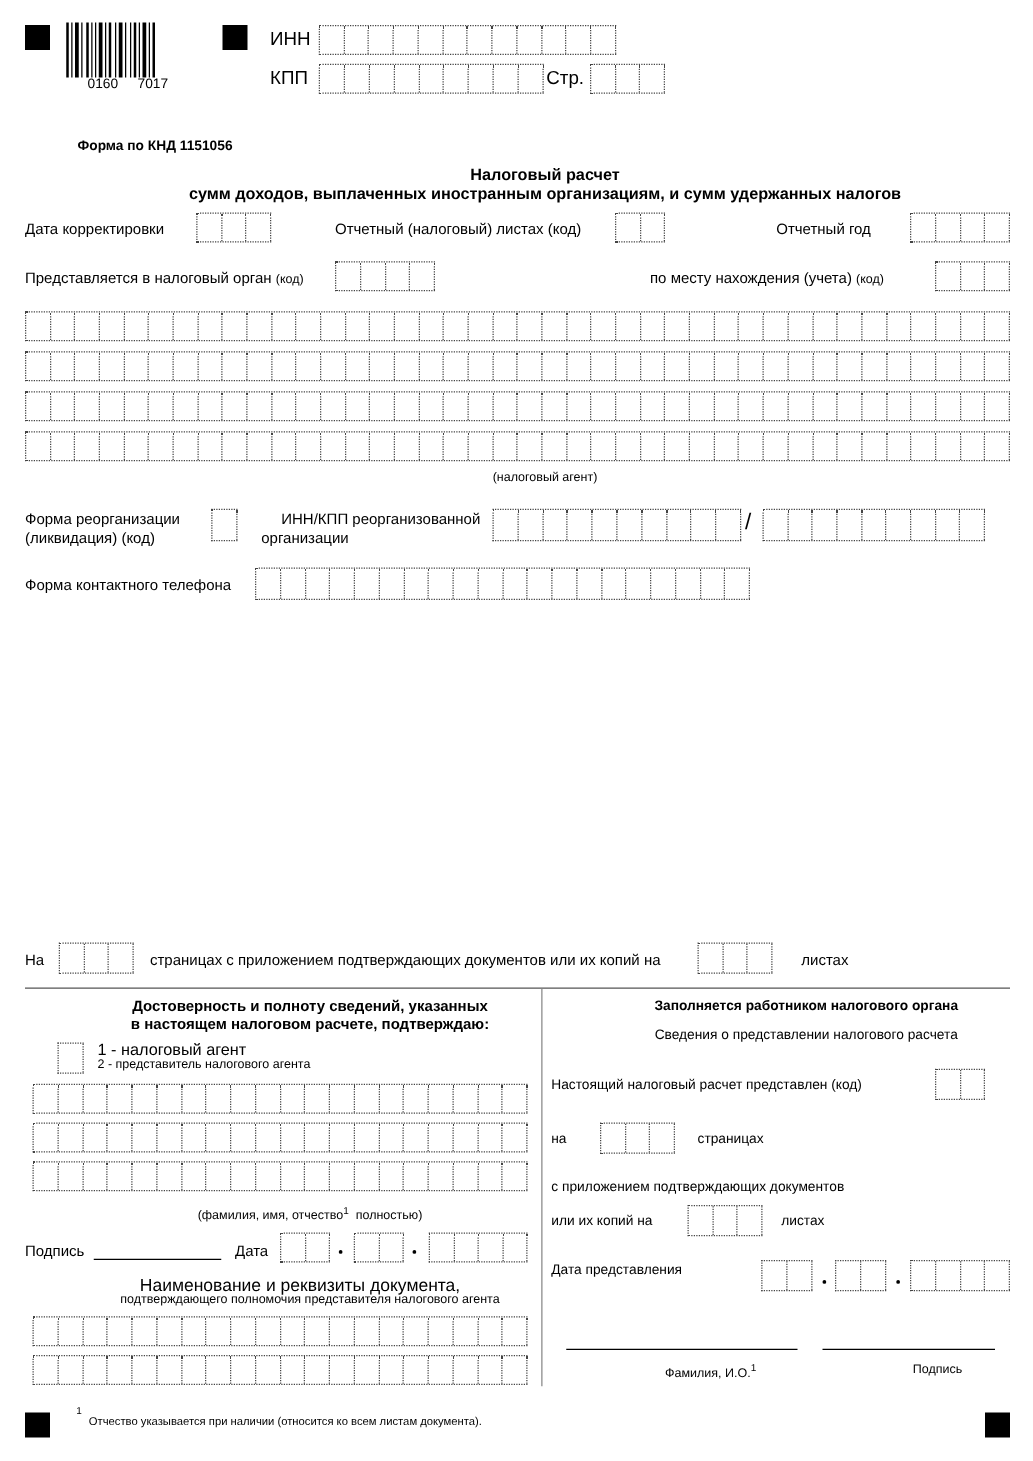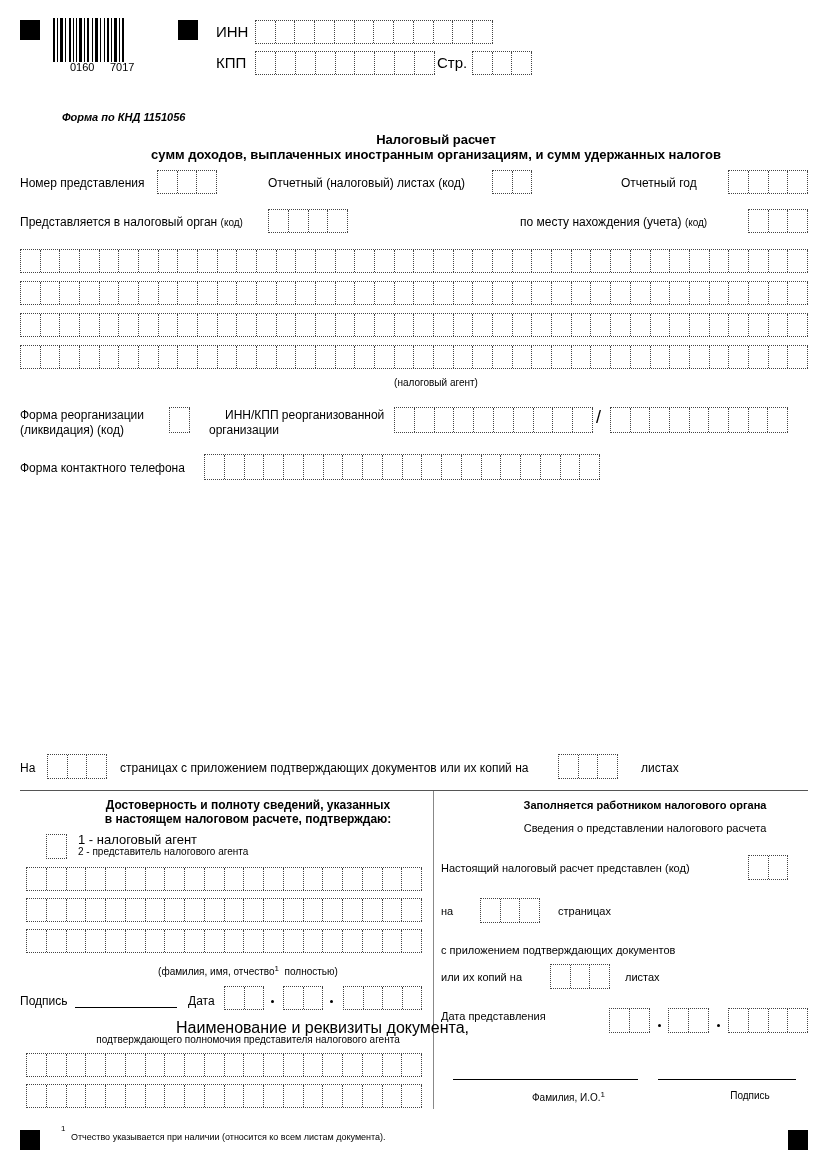--- a/index.html
+++ b/index.html
@@ -75,25 +75,25 @@
     <div class="cell" style="width: 11.1111%;"></div>
     <div class="cell" style="width: 11.1111%;"></div>
   </div>
 <div class="lbl" style="left:437px;top:54px;font-size:15px;line-height:18px;">Стр.</div>
 <div class="grid" style="left:472px;top:51px;width:60px;height:24px;">
     <div class="cell" style="width: 33.3333%;"></div>
     <div class="cell" style="width: 33.3333%;"></div>
     <div class="cell" style="width: 33.3333%;"></div>
   </div>
 
-<div class="lbl" style="left:62px;top:110px;font-weight:bold;font-size:11px;font-style:italic;">Форма по КНД 1151056</div>
+<div class="lbl" style="left:62px;top:110px;font-weight:bold;font-size:11px;">Форма по КНД 1151056</div>
 <div class="lbl center" style="left:0;width:826px;top:133px;font-weight:bold;font-size:13px;">Налоговый расчет</div>
 <div class="lbl center" style="left:0;width:826px;top:148px;font-weight:bold;font-size:13px;">сумм доходов, выплаченных иностранным организациям, и сумм удержанных налогов</div>
 
-<div class="lbl" style="left:20px;top:176px;">Номер представления</div>
+<div class="lbl" style="left:20px;top:176px;">Дата корректировки</div>
 <div class="grid" style="left:157px;top:170px;width:60px;height:24px;">
     <div class="cell" style="width: 33.3333%;"></div>
     <div class="cell" style="width: 33.3333%;"></div>
     <div class="cell" style="width: 33.3333%;"></div>
   </div>
 <div class="lbl" style="left:268px;top:176px;">Отчетный (налоговый) листах (код)</div>
 <div class="grid" style="left:492px;top:170px;width:40px;height:24px;">
     <div class="cell" style="width: 50%;"></div>
     <div class="cell" style="width: 50%;"></div>
   </div>
@@ -450,21 +450,21 @@
     <div class="cell" style="width: 50%;"></div>
   </div>
 <div class="dot" style="left:330px;top:1000px;"></div>
 <div class="grid" style="left:343px;top:986px;width:79px;height:24px;">
     <div class="cell" style="width: 25%;"></div>
     <div class="cell" style="width: 25%;"></div>
     <div class="cell" style="width: 25%;"></div>
     <div class="cell" style="width: 25%;"></div>
   </div>
 
-<div class="lbl center" style="left:36px;width:410px;top:1021px;font-size:16px;text-align:right;">Наименование и реквизиты документа,</div>
+<div class="lbl center" style="left:12px;width:410px;top:1021px;font-size:14px;">Наименование и реквизиты документа,</div>
 <div class="lbl center" style="left:20px;width:410px;top:1033px;font-size:10px;">подтверждающего полномочия представителя налогового агента</div>
 <div class="grid" style="left:26px;top:1053px;width:396px;height:24px;">
     <div class="cell" style="width: 5%;"></div>
     <div class="cell" style="width: 5%;"></div>
     <div class="cell" style="width: 5%;"></div>
     <div class="cell" style="width: 5%;"></div>
     <div class="cell" style="width: 5%;"></div>
     <div class="cell" style="width: 5%;"></div>
     <div class="cell" style="width: 5%;"></div>
     <div class="cell" style="width: 5%;"></div>

